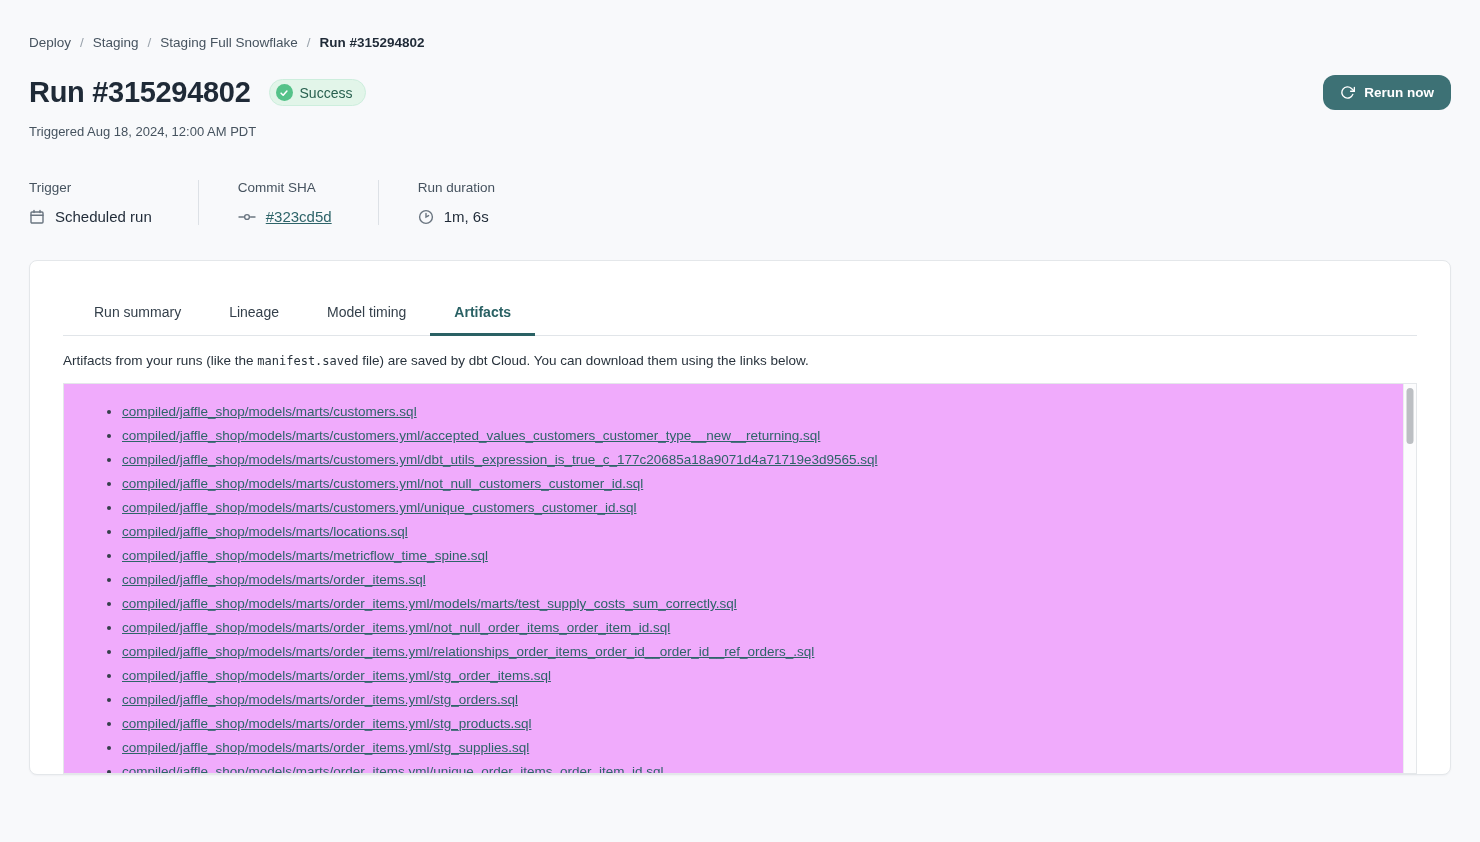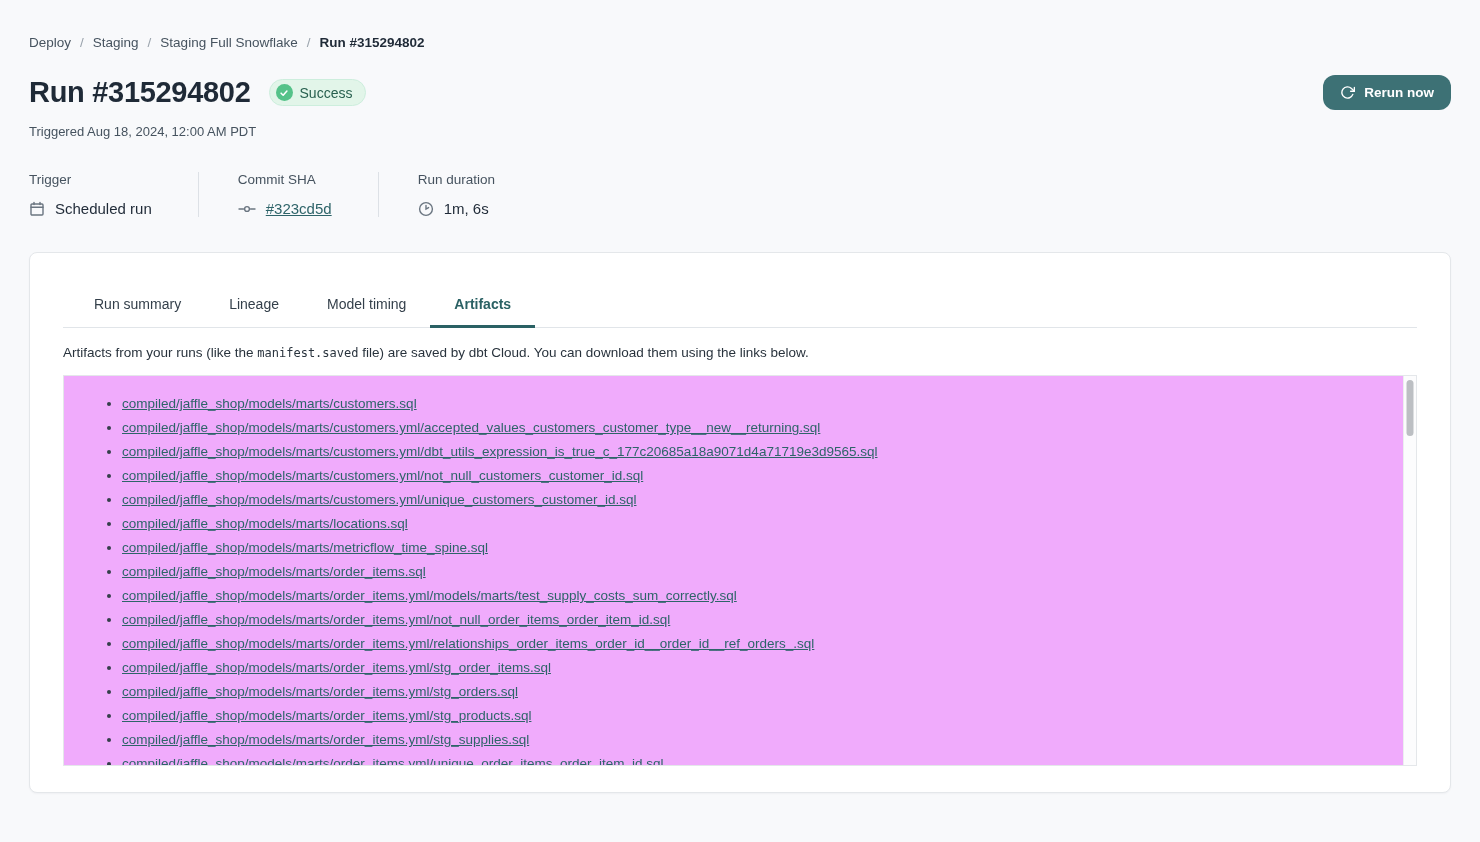--- a/index.html
+++ b/index.html
@@ -33,32 +33,31 @@
   .rerun-button {
     margin-left: auto; display: inline-flex; align-items: center; gap: 9px;
     background: #3d7175; color: #ffffff; border: none; border-radius: 12px;
     padding: 10px 17px; font-size: 13.5px; font-weight: 700;
     font-family: "Liberation Sans", sans-serif; cursor: pointer;
   }
   .triggered { margin-top: 14px; font-size: 13px; color: #46535f; }
 
   
   .meta-row { margin-top: 33px; display: flex; }
-  .meta-col { padding-right: 46px; }
+  .meta-col { padding-right: 46px; margin-top: 8px; }
   .meta-col + .meta-col { border-left: 1px solid #dde1e6; padding-left: 39px; }
   .meta-label { font-size: 13.5px; color: #46535f; }
   .meta-value { margin-top: 13px; display: flex; align-items: center; gap: 10px; font-size: 15px; color: #1f2a37; }
   .meta-icon { display: inline-flex; color: #6a7580; }
   .commit-link { color: #2e6469; text-decoration: underline; cursor: pointer; }
 
   
   .card {
     margin-top: 35px; background: #ffffff; border: 1px solid #e4e7ea;
     border-radius: 8px; box-shadow: 0 1px 2px rgba(16,24,40,0.04);
-    padding-bottom: 26px;
   }
   .tabs-wrap { margin: 28px 33px 0; padding-left: 7px; border-bottom: 1px solid #e1e5e9; display: flex; }
   .tab { position: relative; padding: 15px 24px; font-size: 14px; color: #333f4a; cursor: pointer; }
   .tab.active { color: #2a6164; font-weight: 700; cursor: default; }
   .tab.active::after { content: ""; position: absolute; left: 0; right: 0; bottom: -1px; height: 3px; background: #2a6164; }
 
   .artifacts-desc { margin: 17px 33px 0; font-size: 13.5px; color: #29333d; }
   .artifacts-desc code { font-family: "DejaVu Sans Mono", monospace; font-size: 12px; }
 
   .artifact-list-box {

